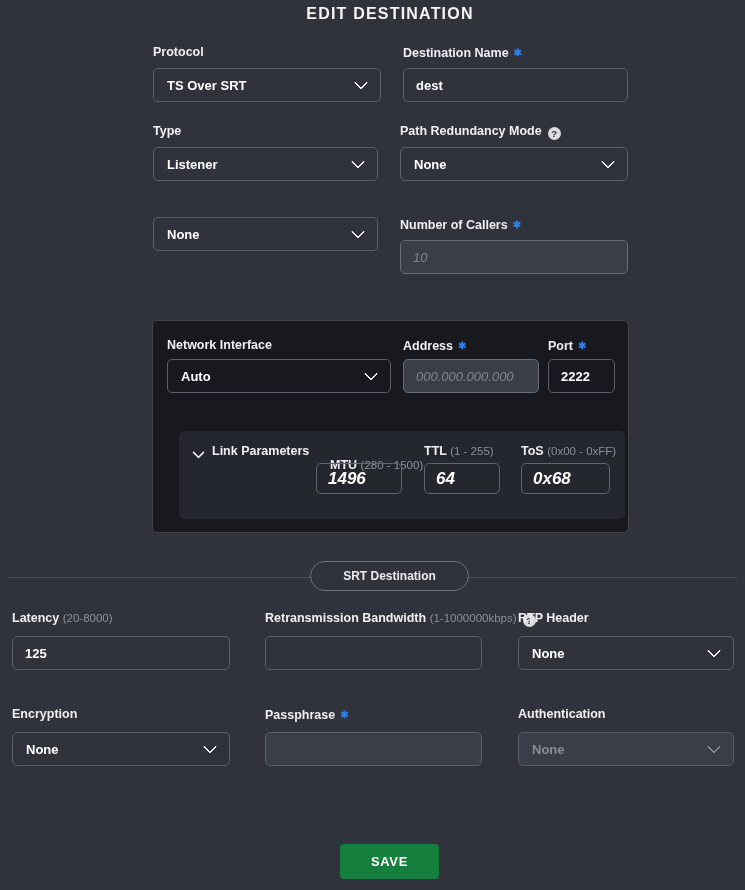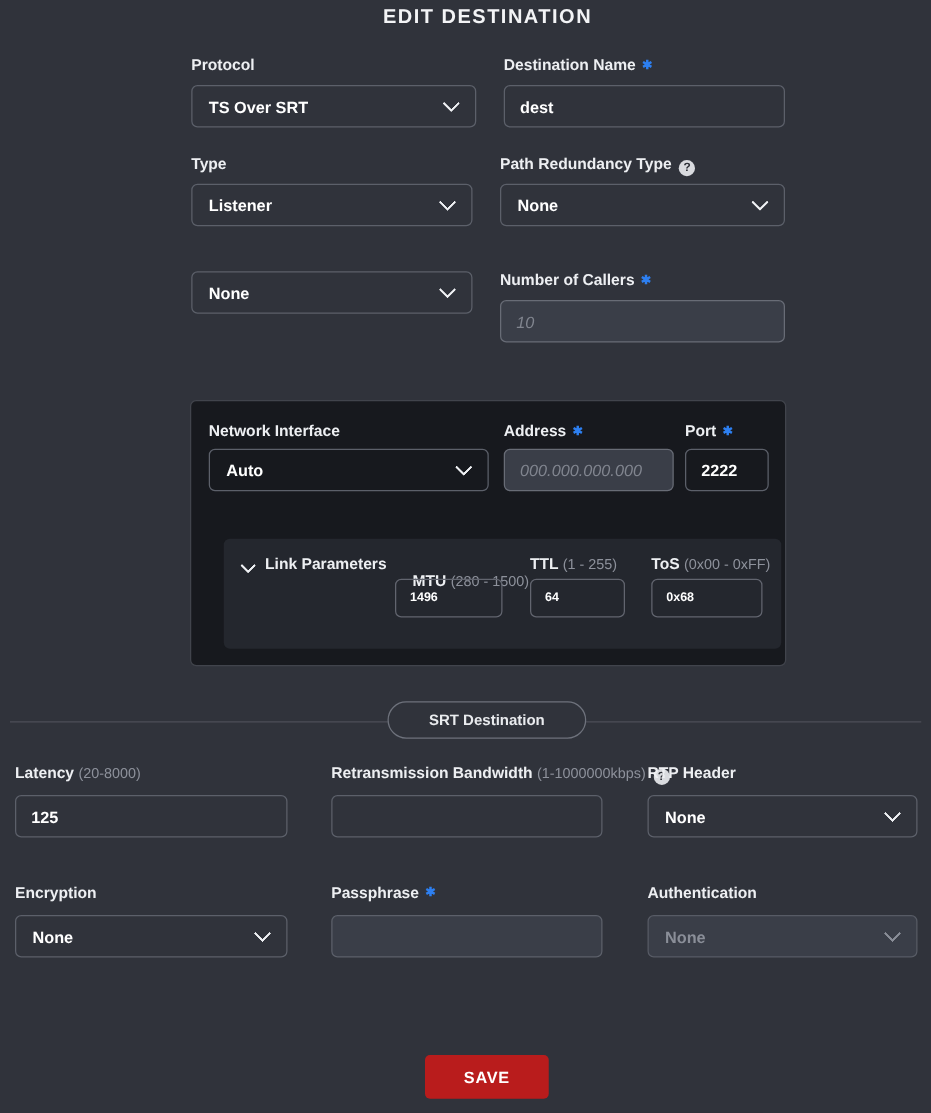--- a/index.html
+++ b/index.html
@@ -60,38 +60,38 @@
     background:#24272e;border-radius:5px;
   }
   .lp-chev{
     position:absolute;left:15px;top:17px;width:7px;height:7px;
     border-left:2px solid #eef0f3;border-bottom:2px solid #eef0f3;border-radius:1px;
     transform:rotate(-45deg);cursor:pointer;
   }
   .mini-input{
     box-sizing:border-box;height:31px;background:transparent;
     border:1px solid #62656f;border-radius:5px;color:#fff;
-    font-family:"Liberation Sans",sans-serif;font-size:10px;font-weight:700;
-    padding:0 11px;outline:none;width:100%;
+    font-family:"Liberation Sans",sans-serif;font-size:17px;font-weight:700;
+    padding:0 11px;outline:none;width:100%;font-style:italic;
   }
   
   .divline{position:absolute;top:577px;left:8px;right:8px;height:1px;background:#4c4f58;}
   .pill{
     position:absolute;left:310px;top:561px;width:159px;height:30px;box-sizing:border-box;
     background:#30333b;border:1px solid #6e727c;border-radius:16px;
     display:flex;align-items:center;justify-content:center;
     color:#e9ebee;font-size:12px;font-weight:700;
   }
   
   .bcol{position:absolute;display:flex;flex-direction:column;}
   .bcol .lbl{margin-bottom:10px;}
   
   .save{
     position:absolute;left:340px;top:844px;width:99px;height:35px;
-    background:#b91c1c;border:none;border-radius:4px;cursor:pointer;
+    background:#15803d;border:none;border-radius:4px;cursor:pointer;
     color:#fff;font-family:"Liberation Sans",sans-serif;font-size:13px;font-weight:700;letter-spacing:0.6px;
   }
 </style>
 </head>
 <body>
 
 <div class="page">
 
   <div class="title">EDIT DESTINATION</div>
 
@@ -111,21 +111,21 @@
 
   <div class="row" style="top:124px">
     <div class="col c1">
       <div class="lbl"><span>Type</span></div>
       <div class="select">
           <span>Listener</span>
           <span class="chev"></span>
         </div>
     </div>
     <div class="col c2">
-      <div class="lbl"><span>Path Redundancy Type</span><span class="help">?</span></div>
+      <div class="lbl"><span>Path Redundancy Mode</span><span class="help">?</span></div>
       <div class="select">
           <span>None</span>
           <span class="chev"></span>
         </div>
     </div>
   </div>
 
   <div class="row" style="top:217px">
     <div class="col c1">
       <div class="select">

